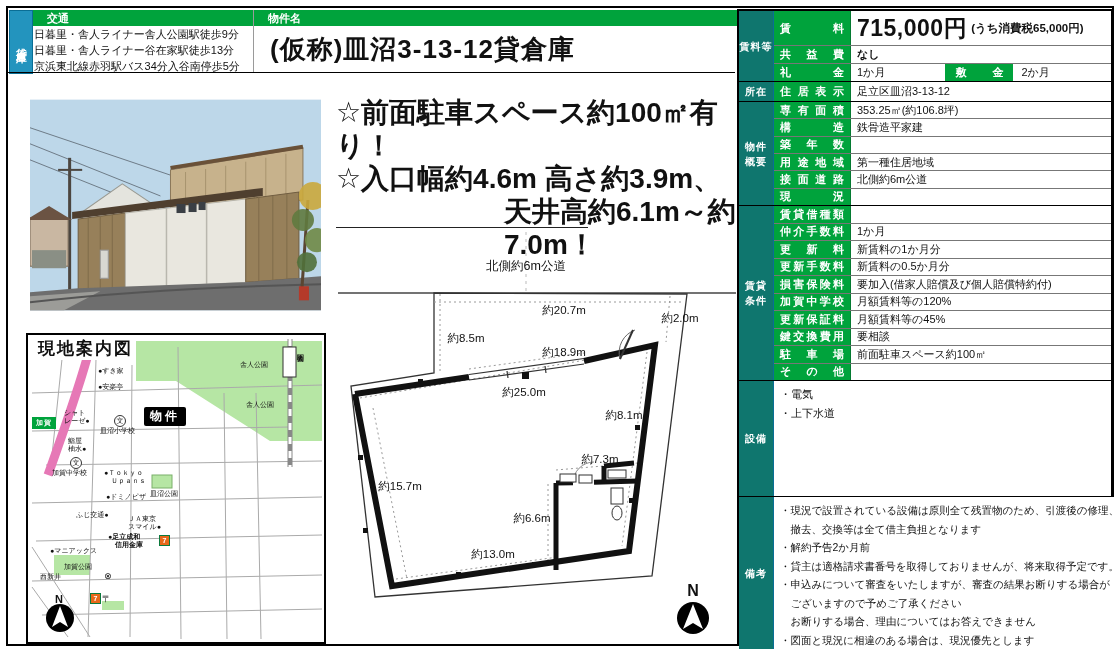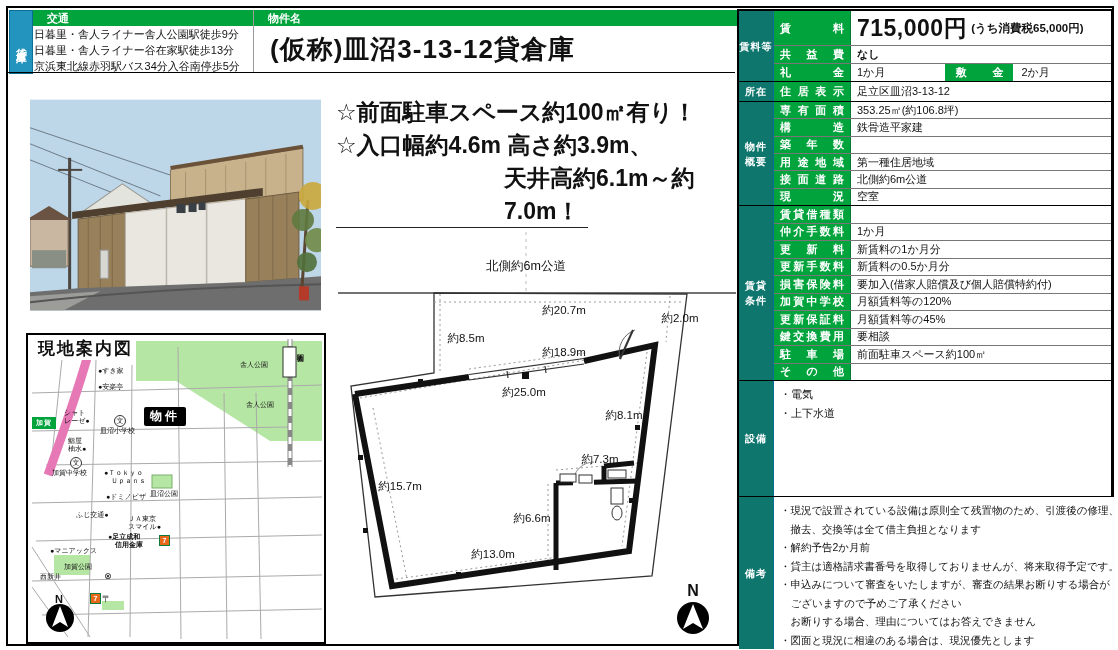--- a/index.html
+++ b/index.html
@@ -11,21 +11,21 @@
   .side-tab{left:1px;top:2px;width:22px;height:62px;background:#2394be;color:#fff;
     writing-mode:vertical-rl;text-orientation:upright;font-size:11px;font-weight:bold;
     display:flex;align-items:center;justify-content:center;letter-spacing:2px;border:1px solid #0a6e95;}
   .hdr-bar{top:2px;height:16px;background:#00a33c;color:#fff;font-size:11px;font-weight:bold;line-height:16px;padding-left:14px;}
   .transport-lines{left:26px;top:18px;width:218px;height:46px;font-size:11px;line-height:16px;white-space:pre;overflow:hidden;}
   .vline{width:1px;background:#9a9a9a;}
   .prop-name{left:252px;top:18px;width:470px;height:46px;font-size:26px;font-weight:bold;
     display:flex;align-items:center;padding-left:10px;letter-spacing:1px;}
   .hdr-bottom{left:0;top:64px;width:727px;height:1px;background:#000;}
   
-  .highlights{left:328px;top:88px;width:400px;font-size:23px;font-weight:600;line-height:33px;color:#111;}
+  .highlights{left:328px;top:88px;width:400px;font-size:28px;font-weight:600;line-height:33px;color:#111;}
   .highlights .indent{padding-left:168px;}
   .hl-divider{left:328px;top:219px;width:252px;height:1px;background:#222;}
   
   .rtable{left:729px;top:1px;width:372px;height:633px;border:2px solid #000;background:#fff;
     display:flex;flex-direction:column;font-size:11px;}
   .sect{display:flex;border-bottom:1.5px solid #000;}
   .sect:last-child{border-bottom:none;}
   .sect-label{width:34px;flex:0 0 34px;background:#0f766e;color:#fff;font-weight:bold;font-size:10px;
     display:flex;align-items:center;justify-content:center;text-align:center;white-space:pre-line;line-height:15px;letter-spacing:1px;border-right:1px solid #0a6e95;}
   .sect-body{flex:1;display:flex;flex-direction:column;}
@@ -366,21 +366,20 @@
         <div class="trow">
               <div class="cell-label">
                 <span>接面道路</span>
               </div>
               <div class="cell-value">北側約6m公道</div>
             </div>
         <div class="trow">
               <div class="cell-label">
                 <span>現況</span>
               </div>
-              <div class="cell-value">空室</div>
             </div>
       </div>
     </div>
 
     <div class="sect" style="flex:0 0 174px;">
       <div class="sect-label">賃貸
 条件</div>
       <div class="sect-body">
         <div class="trow">
           <div class="cell-label">

